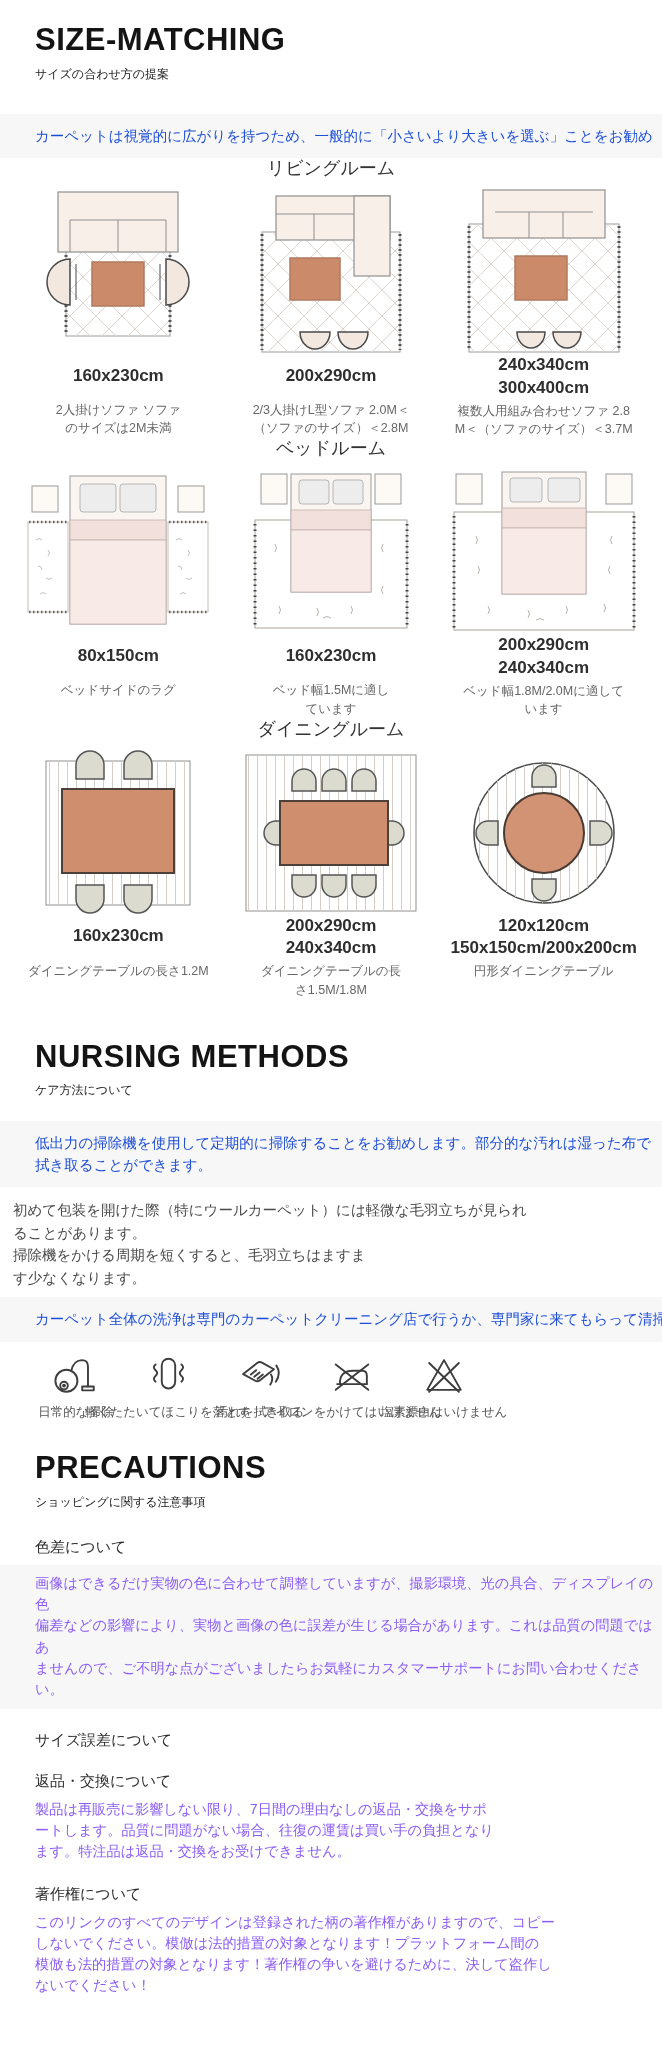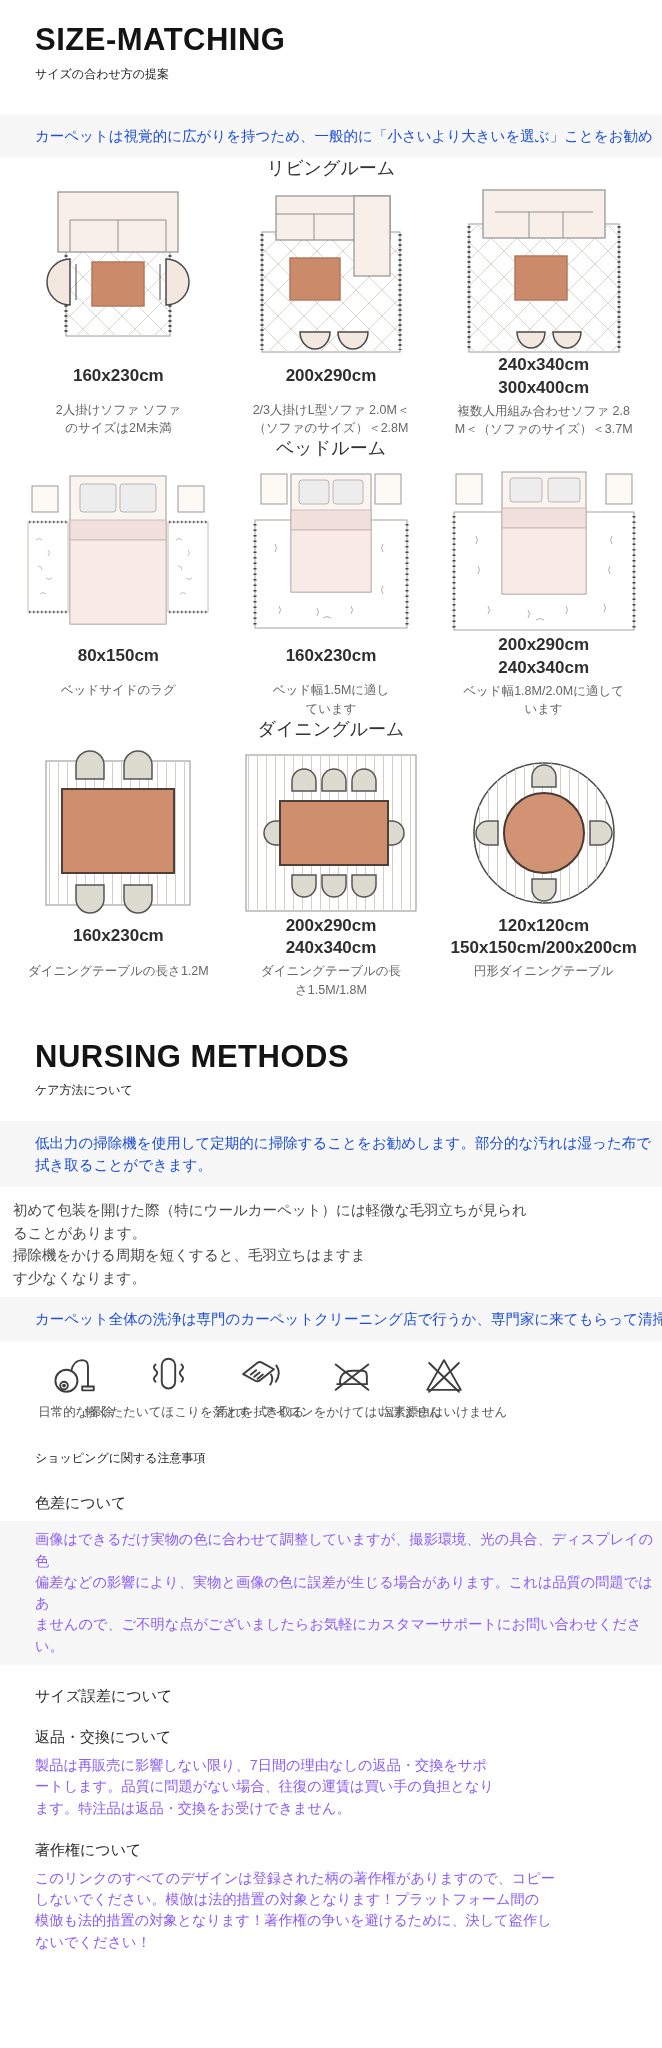--- a/index.html
+++ b/index.html
@@ -319,20 +319,21 @@
             <path d="M24 8.5L41.5 39.5H6.5Z"></path>
             <path d="M8.5 11.5L39.5 41.5M39.5 11.5L8.5 41.5"></path>
           </svg>
         </span>
         <div class="icon-cap">塩素漂白はいけません</div>
       </div>
     </div>
   </section>
 
   <section class="mt30">
+    <h1 class="h1">PRECAUTIONS</h1>
     <p class="sub">ショッピングに関する注意事項</p>
 
     <h4 class="psec-h" style="margin-top:26px">色差について</h4>
     <p class="psec-b band preline">画像はできるだけ実物の色に合わせて調整していますが、撮影環境、光の具合、ディスプレイの色
 偏差などの影響により、実物と画像の色に誤差が生じる場合があります。これは品質の問題ではあ
 ませんので、ご不明な点がございましたらお気軽にカスタマーサポートにお問い合わせください。</p>
 
     <h4 class="psec-h">サイズ誤差について</h4>
 
     <h4 class="psec-h">返品・交換について</h4>

